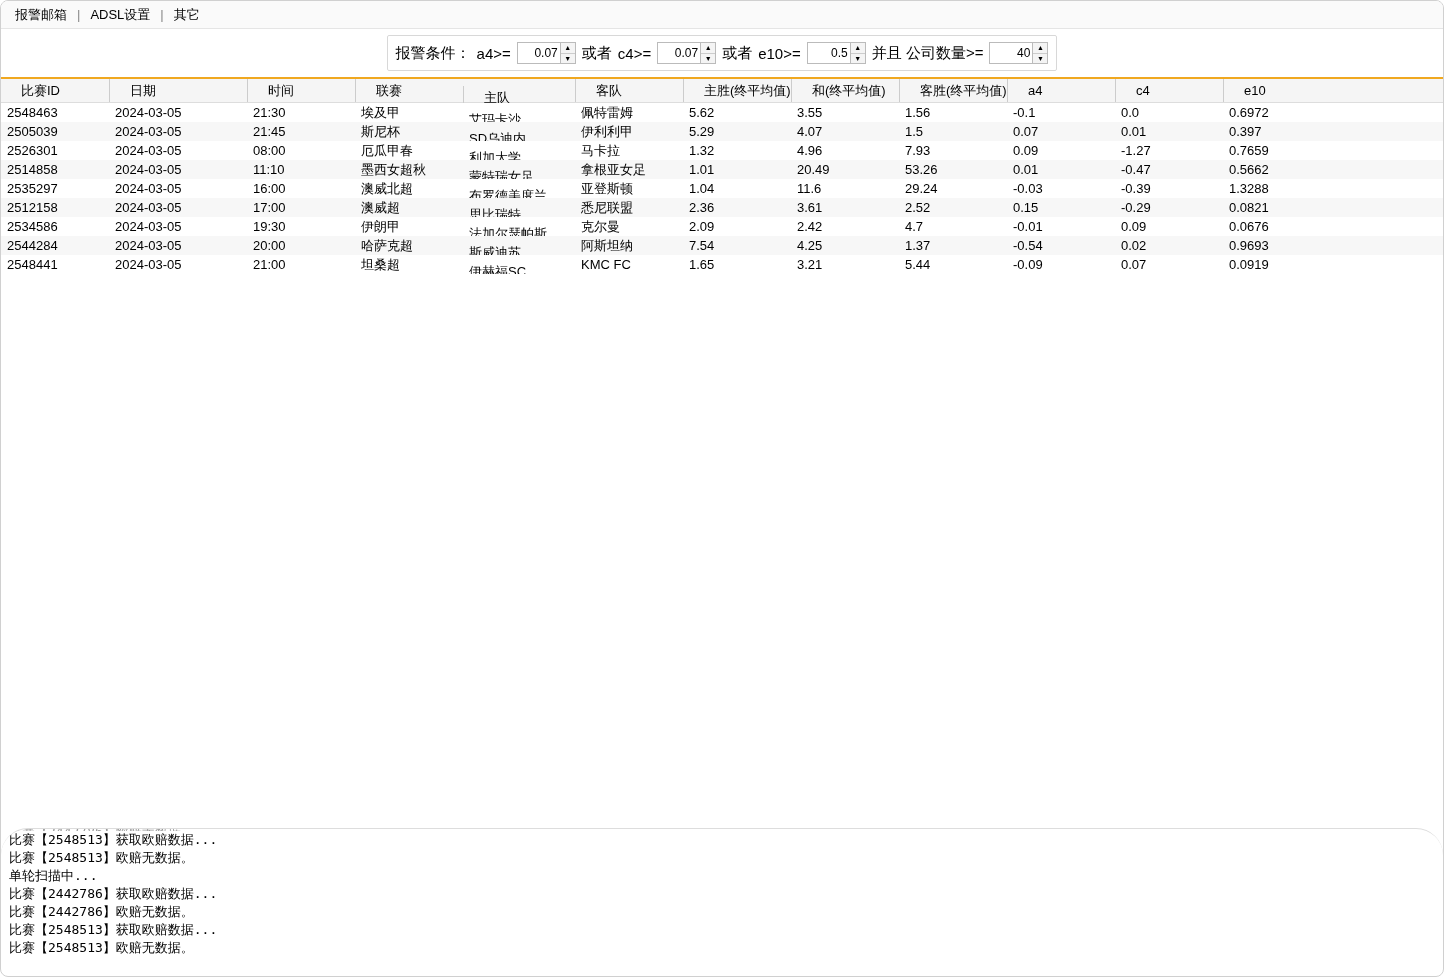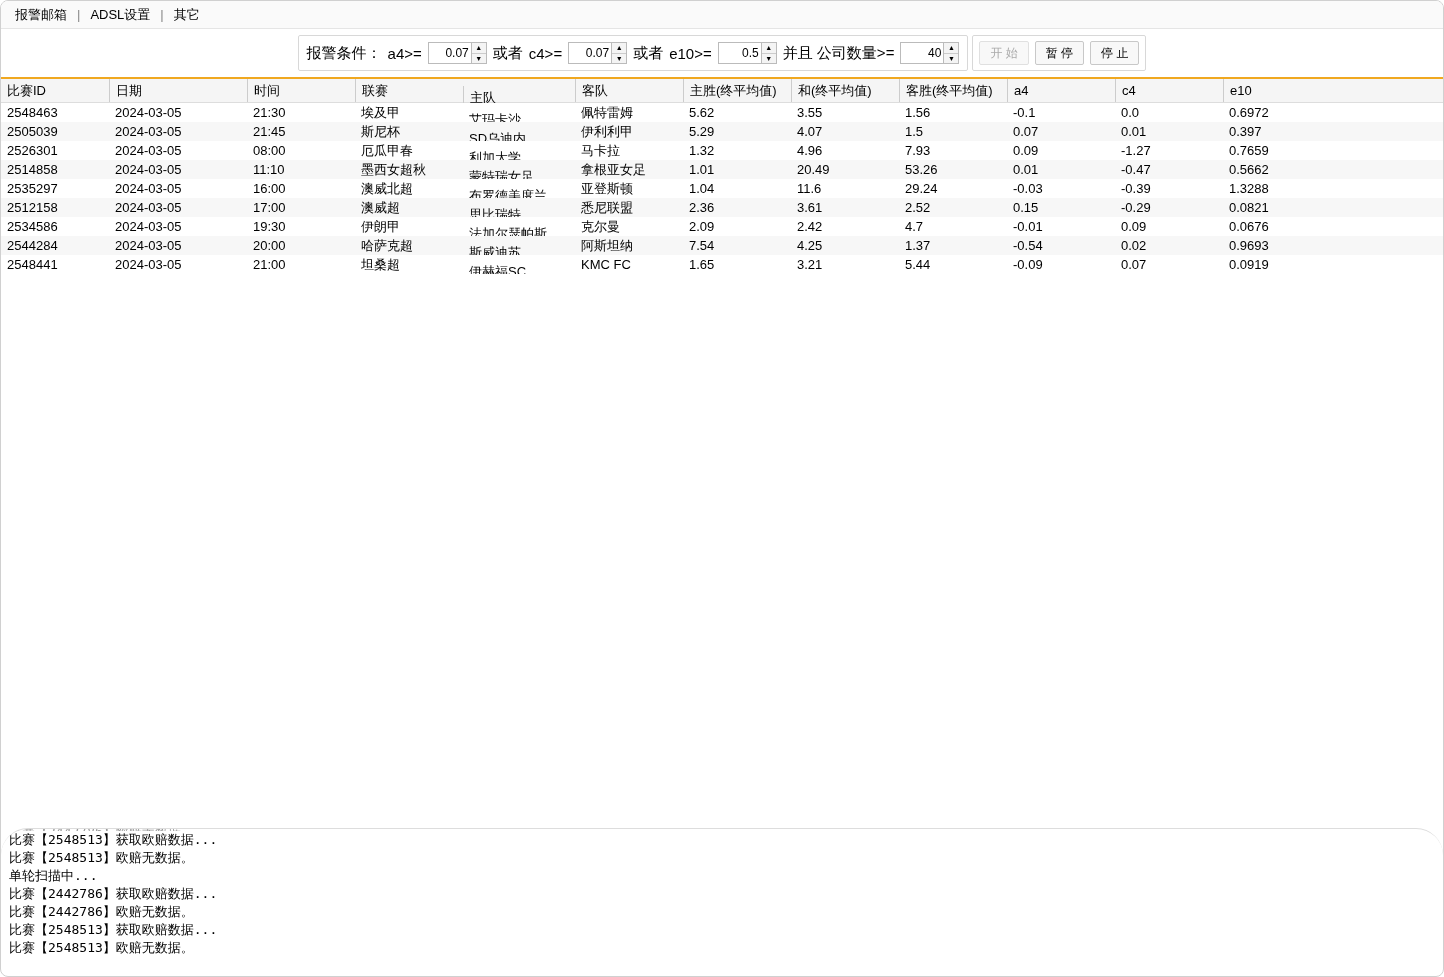--- a/index.html
+++ b/index.html
@@ -132,21 +132,21 @@
     }
     .table-header {
       display: flex;
       background: #f5f5f5;
       border-bottom: 1px solid #ddd;
       height: 24px;
       align-items: center;
       font-size: 13px;
     }
     .th {
-      padding: 0 6px;
+      padding: 0 20px;
       border-left: 1px solid #ccc;
       height: 100%;
       display: flex;
       align-items: center;
       overflow: hidden;
       white-space: nowrap;
     }
     .th:first-child { border-left: none; }
     .table-body {
       overflow-y: auto;
@@ -242,25 +242,20 @@
       </span>
       <span class="toolbar-label">并且 公司数量&gt;=</span>
       <span class="spinner">
         <input type="text" value="40" style="">
         <span class="spin-btns">
             <button>▲</button>
             <button>▼</button>
           </span>
       </span>
     </div>
-    <div class="btn-group">
-      <button class="btn" disabled="">开 始</button>
-      <button class="btn">暂 停</button>
-      <button class="btn">停 止</button>
-    </div>
   </div>
 
   <div class="table-wrap">
     <div class="table-header">
       <div class="th c0">比赛ID</div>
       <div class="th c1">日期</div>
       <div class="th c2">时间</div>
       <div class="th c3">联赛</div>
       <div class="th c4">主队</div>
       <div class="th c5">客队</div>

